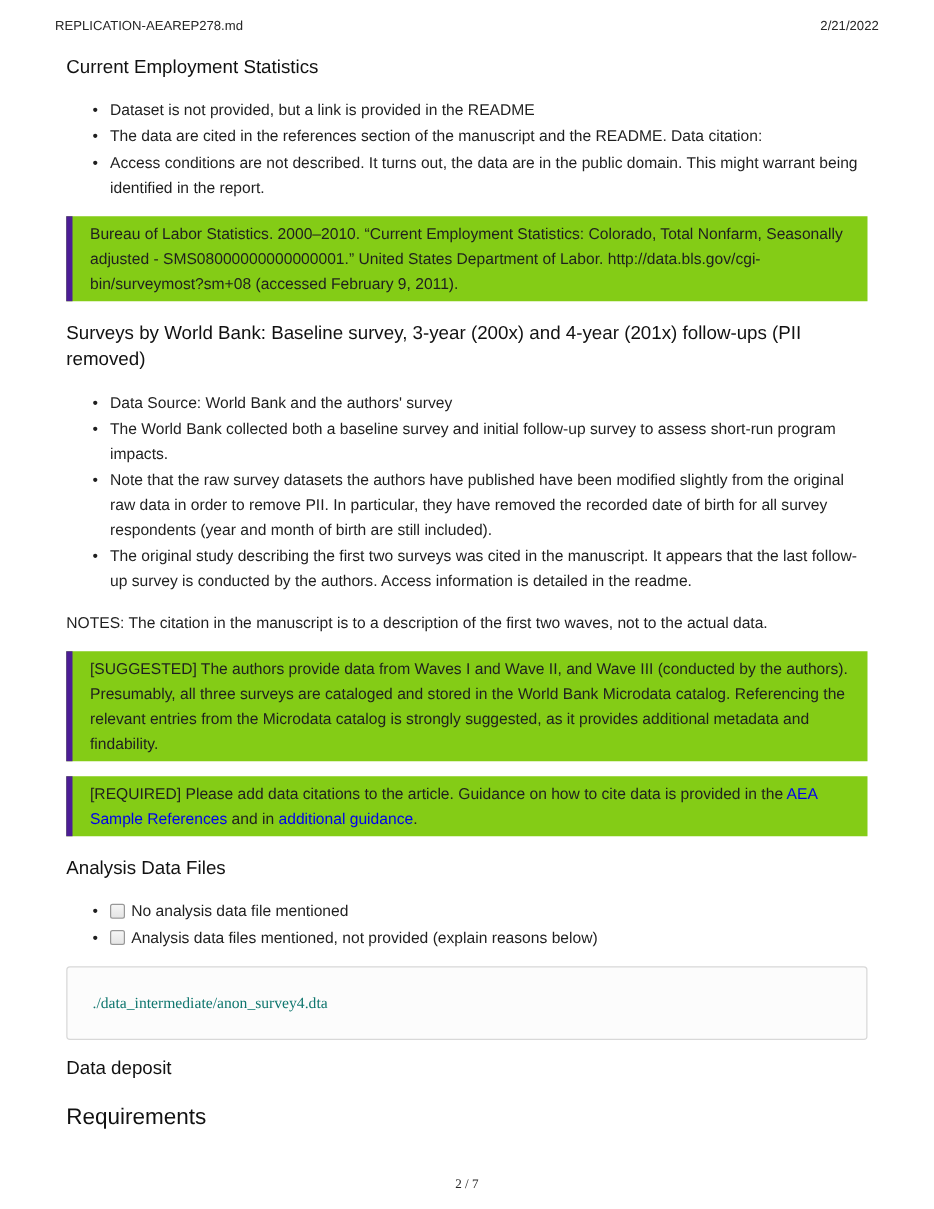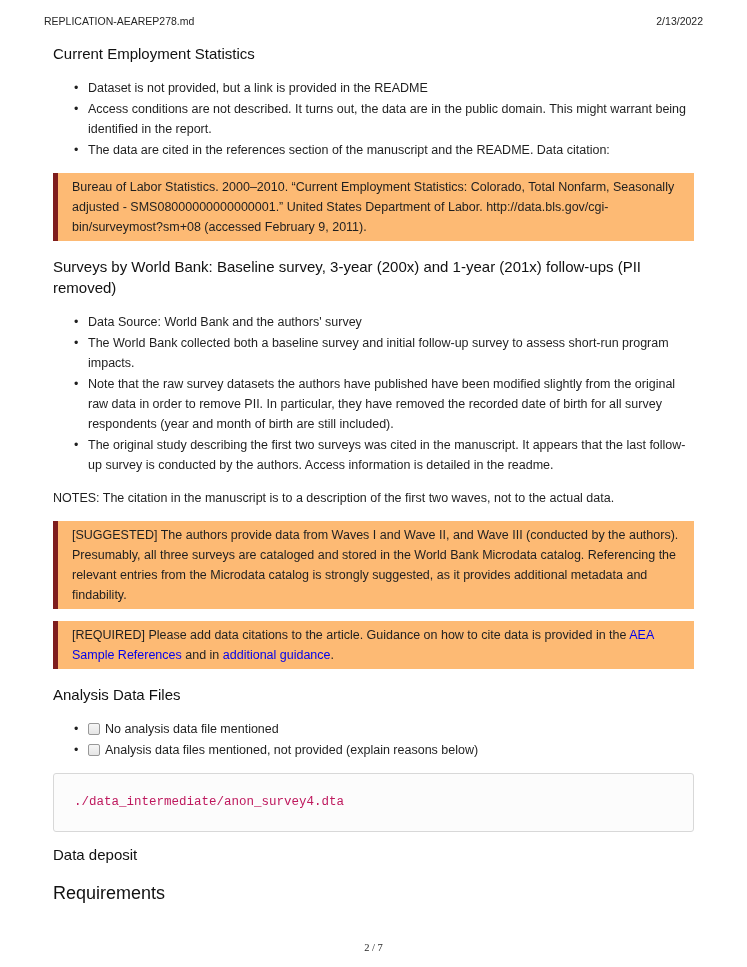--- a/index.html
+++ b/index.html
@@ -47,22 +47,22 @@
     margin: 1px 0;
   }
   ul.md-list li::before {
     content: "•";
     position: absolute;
     left: -14px; top: 0;
     font-size: 12.5px;
     color: #1f1f1f;
   }
   .quote {
-    background: #fdba74;
-    border-left: 5px solid #7f1d1d;
+    background: #84cc16;
+    border-left: 5px solid #4c1d95;
     padding: 4px 14px;
     margin: 12px 0;
   }
   p.notes { margin: 13px 0; }
   a.md-link { color: #0000ee; text-decoration: none; cursor: pointer; }
   .checkbox {
     display: inline-block;
     width: 12px; height: 12px;
     border: 1px solid #989898;
     border-radius: 2px;
@@ -78,59 +78,59 @@
     left: 0px; top: -4px;
     font-size: 11px;
     color: #1c1c1c;
   }
   pre.code-block {
     margin: 12px 0 0 0;
     border: 1px solid #d8d8d8;
     border-radius: 3px;
     background: #fcfcfc;
     padding: 20px 20px;
-    font-family: Liberation Mono, monospace;
+    font-family: Liberation Serif, serif;
     font-size: 12.5px;
     line-height: 17px;
-    color: #be185d;
+    color: #0f766e;
     white-space: pre;
   }
   .print-footer {
     position: absolute;
     bottom: 14px; left: 0;
     width: 100%;
     text-align: center;
     font-size: 10.5px;
     color: #262626;
     font-family: Liberation Serif, serif;
   }
 </style>
 </head>
 <body>
 
 <div class="print-header">
   <span>REPLICATION-AEAREP278.md</span>
-  <span>2/13/2022</span>
+  <span>2/21/2022</span>
 </div>
 
 <div class="content">
 
   <h3 class="section-h first">Current Employment Statistics</h3>
 
   <ul class="md-list">
     <li>Dataset is not provided, but a link is provided in the README</li>
+    <li>The data are cited in the references section of the manuscript and the README. Data citation:</li>
     <li>Access conditions are not described. It turns out, the data are in the public domain. This might warrant being identified in the report.</li>
-    <li>The data are cited in the references section of the manuscript and the README. Data citation:</li>
   </ul>
 
   <div class="quote">
     <span>Bureau of Labor Statistics. 2000–2010. “Current Employment Statistics: Colorado, Total Nonfarm, Seasonally adjusted - SMS08000000000000001.” United States Department of Labor. http://data.bls.gov/cgi-bin/surveymost?sm+08 (accessed February 9, 2011).</span>
   </div>
 
-  <h3 class="section-h">Surveys by World Bank: Baseline survey, 3-year (200x) and 1-year (201x) follow-ups (PII removed)</h3>
+  <h3 class="section-h">Surveys by World Bank: Baseline survey, 3-year (200x) and 4-year (201x) follow-ups (PII removed)</h3>
 
   <ul class="md-list">
     <li>Data Source: World Bank and the authors' survey</li>
     <li>The World Bank collected both a baseline survey and initial follow-up survey to assess short-run program impacts.</li>
     <li>Note that the raw survey datasets the authors have published have been modified slightly from the original raw data in order to remove PII. In particular, they have removed the recorded date of birth for all survey respondents (year and month of birth are still included).</li>
     <li>The original study describing the first two surveys was cited in the manuscript. It appears that the last follow-up survey is conducted by the authors. Access information is detailed in the readme.</li>
   </ul>
 
   <p class="notes">NOTES: The citation in the manuscript is to a description of the first two waves, not to the actual data.</p>
 

